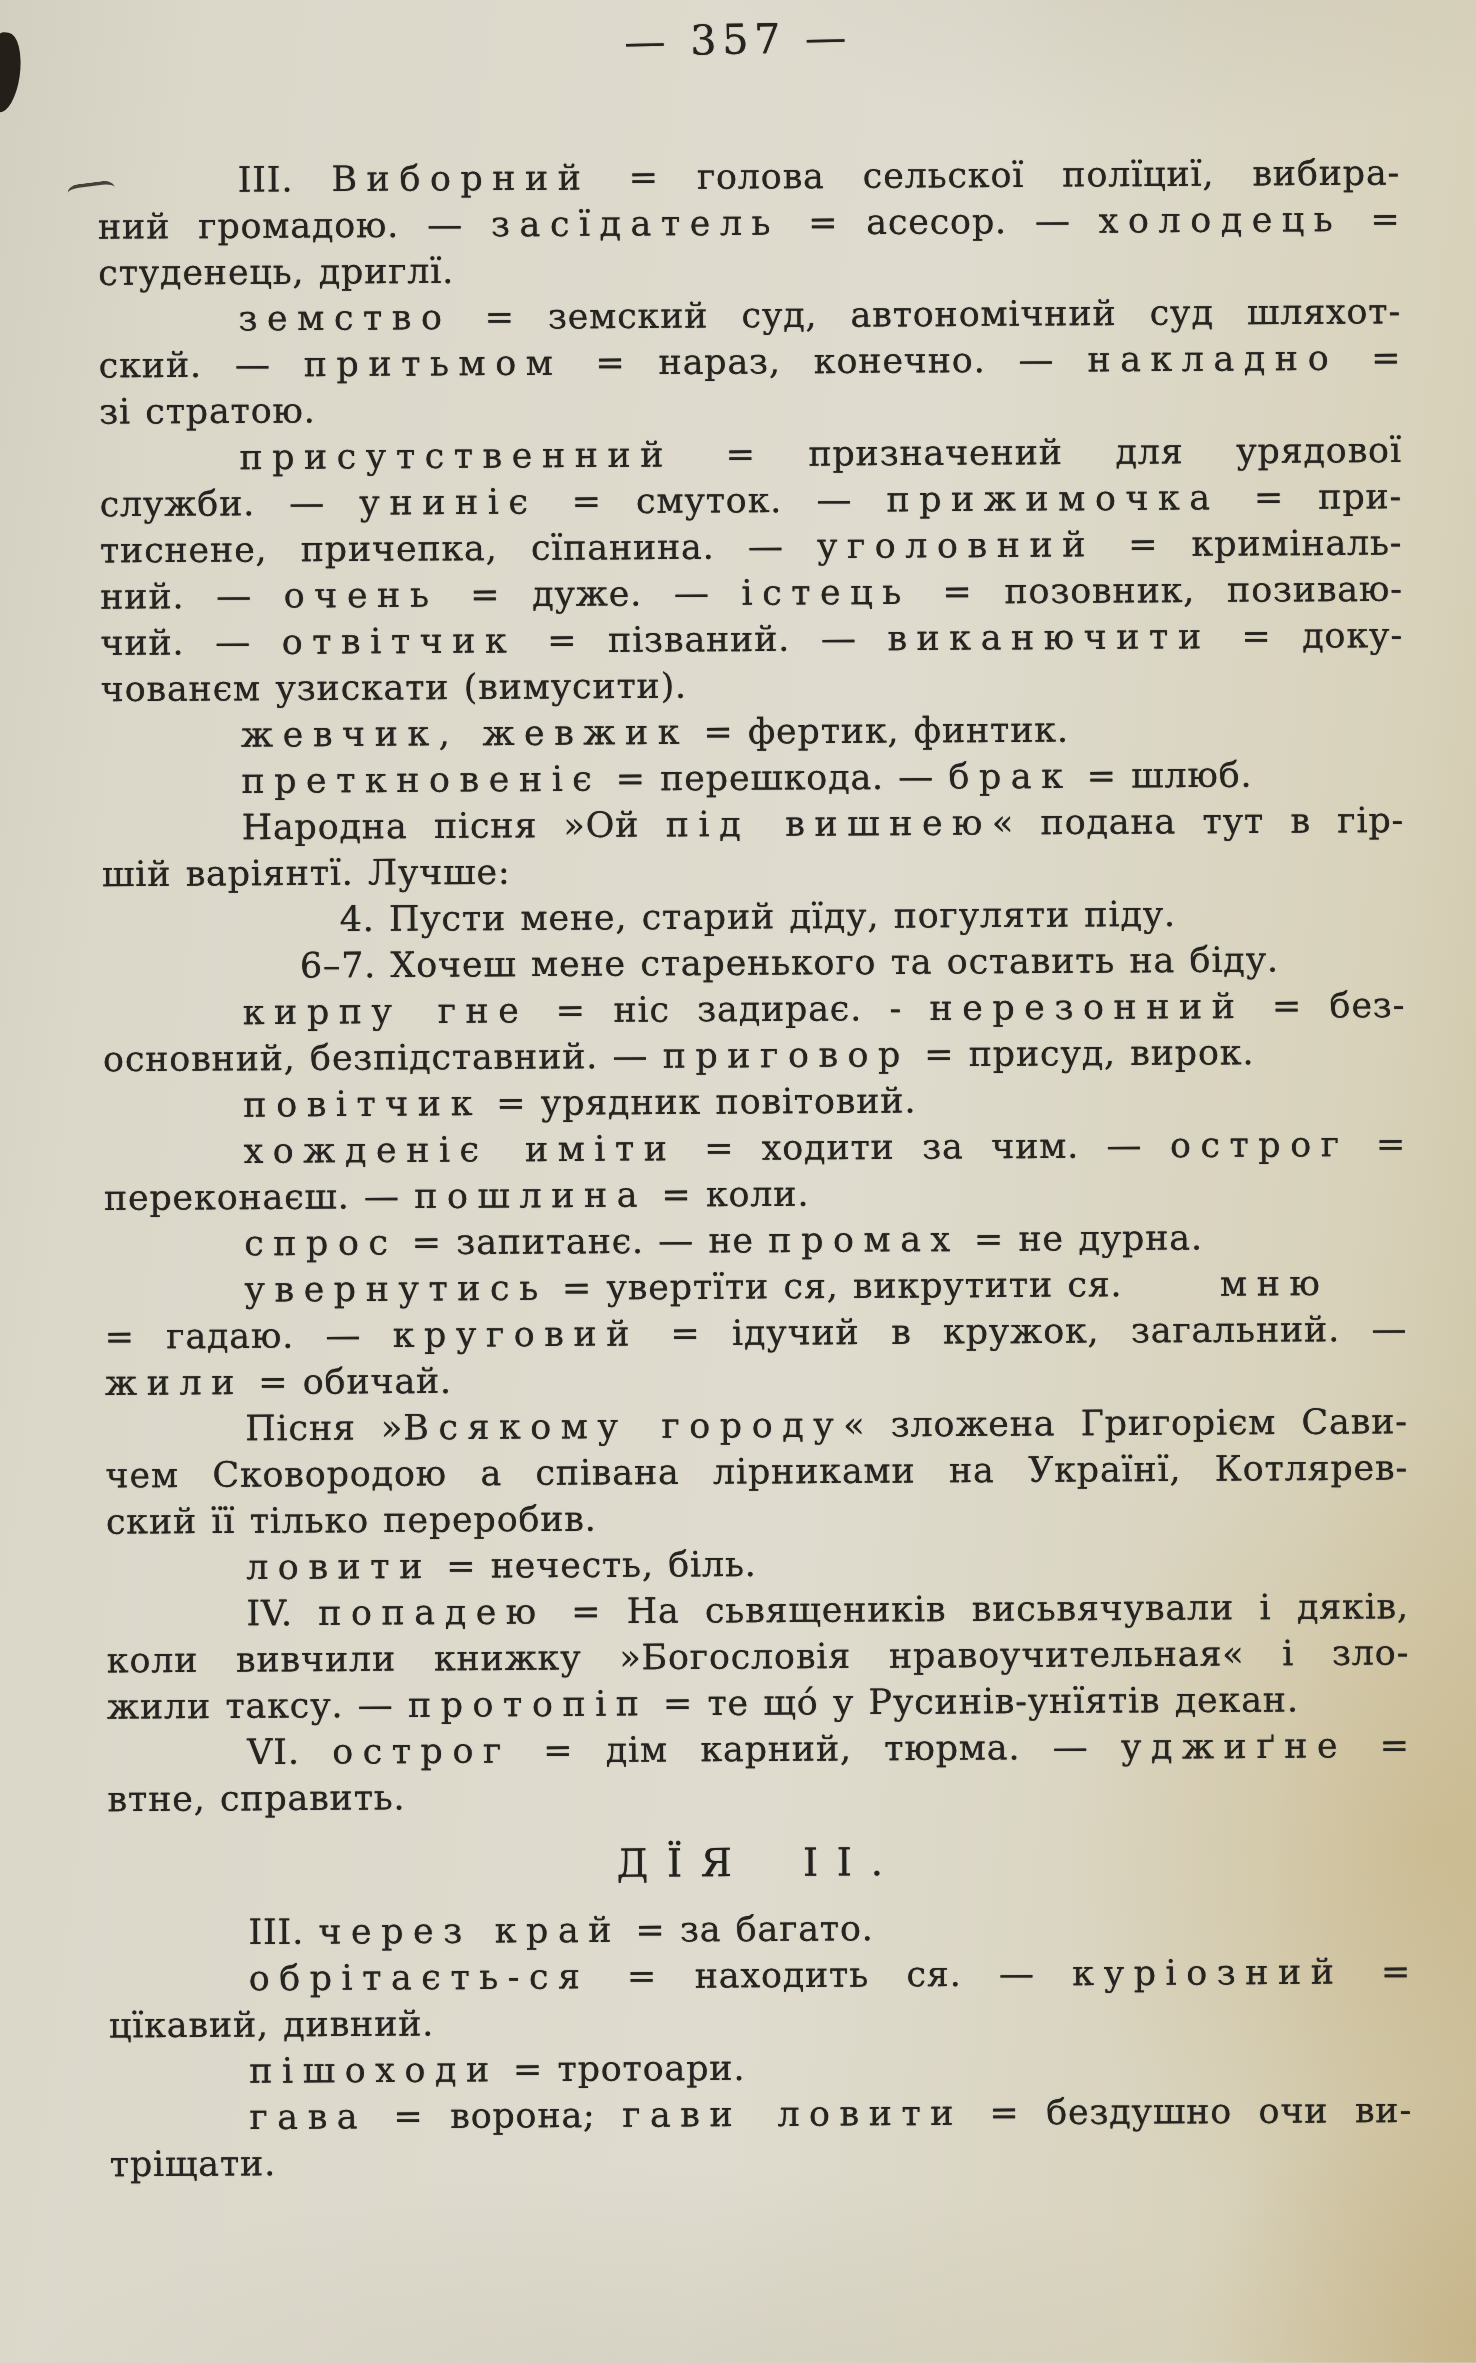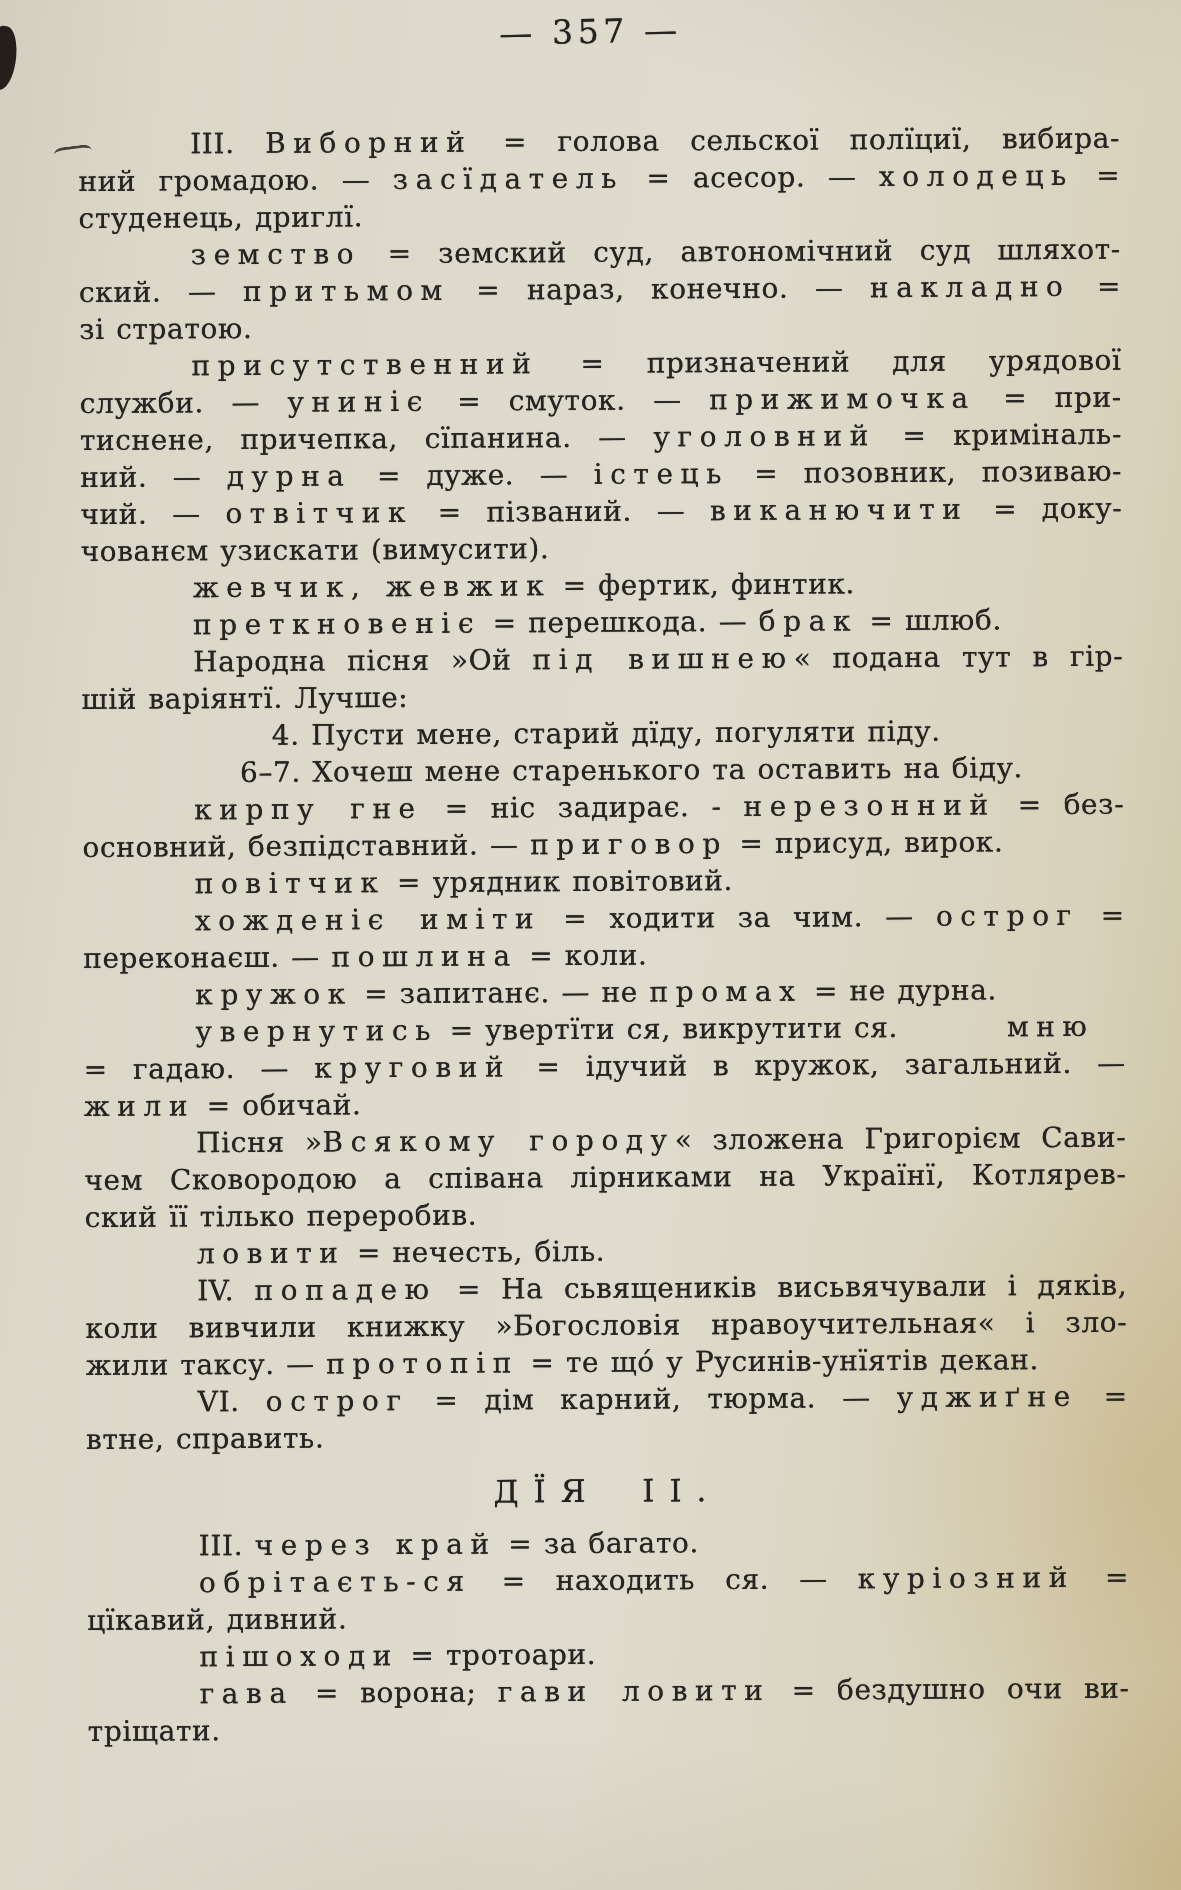--- a/index.html
+++ b/index.html
@@ -43,21 +43,21 @@
   .line{
     white-space:nowrap;
     text-align:justify;text-align-last:justify;
     height:37px;
   }
   .line.end{text-align-last:left;}
   .line.ind1{padding-left:112px;}
   .line.ind2{padding-left:190px;}
   .line.ind3{padding-left:158px;}
   .sp{letter-spacing:0.27em;}
-  .gap{margin-left:109px;}
+  .gap{margin-left:78px;}
   .heading{
     text-align:center;font-size:31px;line-height:48px;
     letter-spacing:0.48em;word-spacing:0.55em;
     margin:12px 0 10px 0;color:#24221e;
   }
 </style>
 </head>
 <body>
 
 <div class="page">
@@ -67,35 +67,35 @@
   <div class="text-block">
       <div class="line ind1"><span>ІІІ. </span><span class="sp">Виборний</span><span> = голова сельскої полїциї, вибира-</span></div>
       <div class="line"><span>ний громадою. — </span><span class="sp">засїдатель</span><span> = асесор. — </span><span class="sp">холодець</span><span> =</span></div>
       <div class="line end"><span>студенець, дриглї.</span></div>
       <div class="line ind1"><span class="sp">земство</span><span> = земский суд, автономічний суд шляхот-</span></div>
       <div class="line"><span>ский. — </span><span class="sp">притьмом</span><span> = нараз, конечно. — </span><span class="sp">накладно</span><span> =</span></div>
       <div class="line end"><span>зі стратою.</span></div>
       <div class="line ind1"><span class="sp">присутственний</span><span> = призначений для урядової</span></div>
       <div class="line"><span>служби. — </span><span class="sp">униніє</span><span> = смуток. — </span><span class="sp">прижимочка</span><span> = при-</span></div>
       <div class="line"><span>тиснене, причепка, сїпанина. — </span><span class="sp">уголовний</span><span> = криміналь-</span></div>
-      <div class="line"><span>ний. — </span><span class="sp">дурна</span><span> = дуже. — </span><span class="sp">істець</span><span> = позовник, позиваю-</span></div>
+      <div class="line"><span>ний. — </span><span class="sp">очень</span><span> = дуже. — </span><span class="sp">істець</span><span> = позовник, позиваю-</span></div>
       <div class="line"><span>чий. — </span><span class="sp">отвітчик</span><span> = пізваний. — </span><span class="sp">виканючити</span><span> = доку-</span></div>
       <div class="line end"><span>чованєм узискати (вимусити).</span></div>
       <div class="line end ind1"><span class="sp">жевчик, жевжик</span><span> = фертик, финтик.</span></div>
       <div class="line end ind1"><span class="sp">преткновеніє</span><span> = перешкода. — </span><span class="sp">брак</span><span> = шлюб.</span></div>
       <div class="line ind1"><span>Народна пісня »Ой </span><span class="sp">під вишнею</span><span>« подана тут в гір-</span></div>
       <div class="line end"><span>шій варіянтї. Лучше:</span></div>
       <div class="line end ind2"><span>4. Пусти мене, старий дїду, погуляти піду.</span></div>
       <div class="line end ind3"><span>6–7. Хочеш мене старенького та оставить на біду.</span></div>
       <div class="line ind1"><span class="sp">кирпу гне</span><span> = ніс задирає. - </span><span class="sp">нерезонний</span><span> = без-</span></div>
       <div class="line end"><span>основний, безпідставний. — </span><span class="sp">приговор</span><span> = присуд, вирок.</span></div>
       <div class="line end ind1"><span class="sp">повітчик</span><span> = урядник повітовий.</span></div>
       <div class="line ind1"><span class="sp">хожденіє иміти</span><span> = ходити за чим. — </span><span class="sp">острог</span><span> =</span></div>
       <div class="line end"><span>переконаєш. — </span><span class="sp">пошлина</span><span> = коли.</span></div>
-      <div class="line end ind1"><span class="sp">кружок</span><span> = запитанє. — не </span><span class="sp">промах</span><span> = не дурна.</span></div>
+      <div class="line end ind1"><span class="sp">спрос</span><span> = запитанє. — не </span><span class="sp">промах</span><span> = не дурна.</span></div>
       <div class="line end ind1"><span class="sp">увернутись</span><span> = увертїти ся, викрутити ся.</span><span class="sp gap">мню</span></div>
       <div class="line"><span>= гадаю. — </span><span class="sp">круговий</span><span> = ідучий в кружок, загальний. —</span></div>
       <div class="line end"><span class="sp">жили</span><span> = обичай.</span></div>
       <div class="line ind1"><span>Пісня »</span><span class="sp">Всякому городу</span><span>« зложена Григорієм Сави-</span></div>
       <div class="line"><span>чем Сковородою а співана лірниками на Українї, Котлярев-</span></div>
       <div class="line end"><span>ский її тілько переробив.</span></div>
       <div class="line end ind1"><span class="sp">ловити</span><span> = нечесть, біль.</span></div>
       <div class="line ind1"><span>IV. </span><span class="sp">попадею</span><span> = На сьвящеників висьвячували і дяків,</span></div>
       <div class="line"><span>коли вивчили книжку »Богословія нравоучительная« і зло-</span></div>
       <div class="line end"><span>жили таксу. — </span><span class="sp">протопіп</span><span> = те що́ у Русинів-унїятів декан.</span></div>

